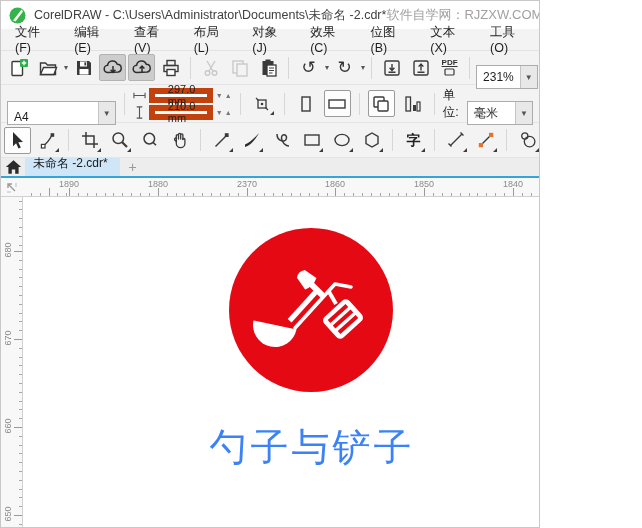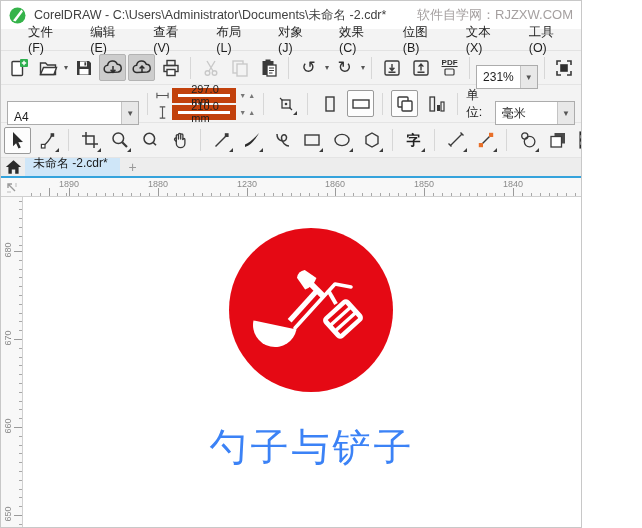--- a/index.html
+++ b/index.html
@@ -1,27 +1,27 @@
 <!DOCTYPE html>
 <html><head>
 <meta charset="utf-8">
 <style>
   * { margin:0; padding:0; box-sizing:border-box; }
   html,body { background:#fff; }
   body { font-family:"Liberation Sans","DejaVu Sans",sans-serif; }
-  .app { position:relative; width:582px; height:528px; overflow:hidden; background:#fff; border:1px solid #c8c8c8; }
+  .app { position:relative; width:540px; height:528px; overflow:hidden; background:#fff; border:1px solid #c8c8c8; }
 
   
   .titlebar { height:28px; background:#ffffff; display:flex; align-items:center; padding:0 8px; }
   .titlebar .appicon { width:17px; height:17px; margin-right:8px; flex:0 0 auto; }
   .titlebar .title { font-size:12.5px; color:#404040; white-space:nowrap; }
   .titlebar .brand { margin-left:auto; font-size:13px; color:#a5a0a0; white-space:nowrap; }
 
   
-  .menubar { height:22px; background:#f3f3f3; border-bottom:1px solid #e2e2e2; display:flex; align-items:center; padding-left:15px; }
+  .menubar { height:22px; background:#f3f3f3; border-bottom:1px solid #e2e2e2; display:flex; align-items:center; padding-left:2px; }
   .menu-item { font-size:12.5px; color:#1f1f1f; padding:2px 12px; cursor:default; }
 
   
   .tbar { background:#f3f3f3; display:flex; align-items:center; border-bottom:1px solid #e4e4e4; }
   .tb1 { height:34px; padding:0 4px; gap:2px; }
   .propbar { height:38px; padding:0 6px; gap:4px; }
   .toolboxbar { height:35px; padding:0 3px; gap:3px; }
   .sep { width:1px; height:22px; background:#d7d7d7; margin:0 4px; flex:0 0 auto; }
   .icn { width:27px; height:27px; display:flex; align-items:center; justify-content:center; position:relative; border:1px solid transparent; border-radius:2px; flex:0 0 auto; color:#333; }
   .icn.pressed { background:#cdcdcd; border-color:#b3b3b3; }
@@ -435,21 +435,21 @@
     </div>
   </div>
 
   <div class="hruler">
     <svg class="ruler-corner" viewBox="0 0 16 16">
         <path d="M12 12 5 5M5 9V5h4" fill="none" stroke="#9a9a9a" stroke-width="1.4"></path>
         <path d="M4 13h4M13 4v4" stroke="#bcbcbc" stroke-width="1"></path>
       </svg>
     <span class="hlabel" style="left:68px">1890</span>
     <span class="hlabel" style="left:157px">1880</span>
-    <span class="hlabel" style="left:246px">1230</span>
+    <span class="hlabel" style="left:246px">2370</span>
     <span class="hlabel" style="left:334px">1860</span>
     <span class="hlabel" style="left:423px">1850</span>
     <span class="hlabel" style="left:512px">1840</span>
     <span class="hlabel" style="left:601px">1830</span>
   </div>
   <div class="vruler">
     <span class="vlabel" style="top:48px">680</span>
     <span class="vlabel" style="top:136px">670</span>
     <span class="vlabel" style="top:224px">660</span>
     <span class="vlabel" style="top:312px">650</span>

